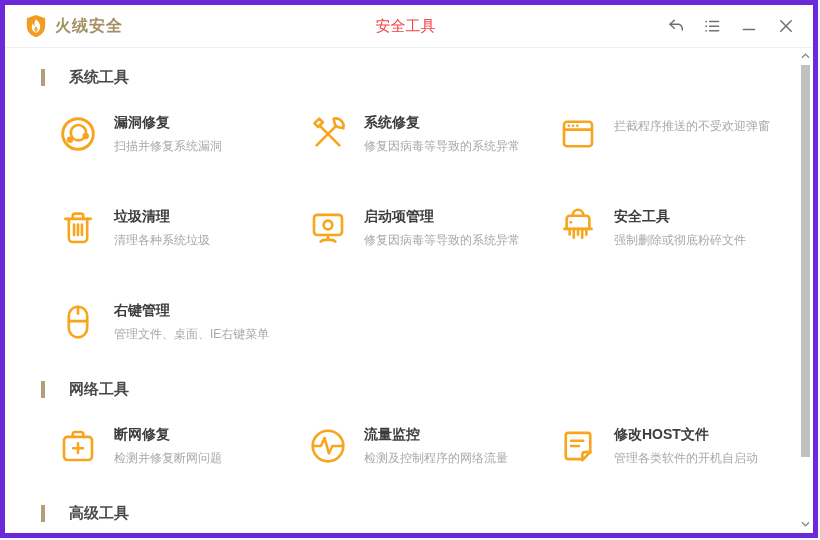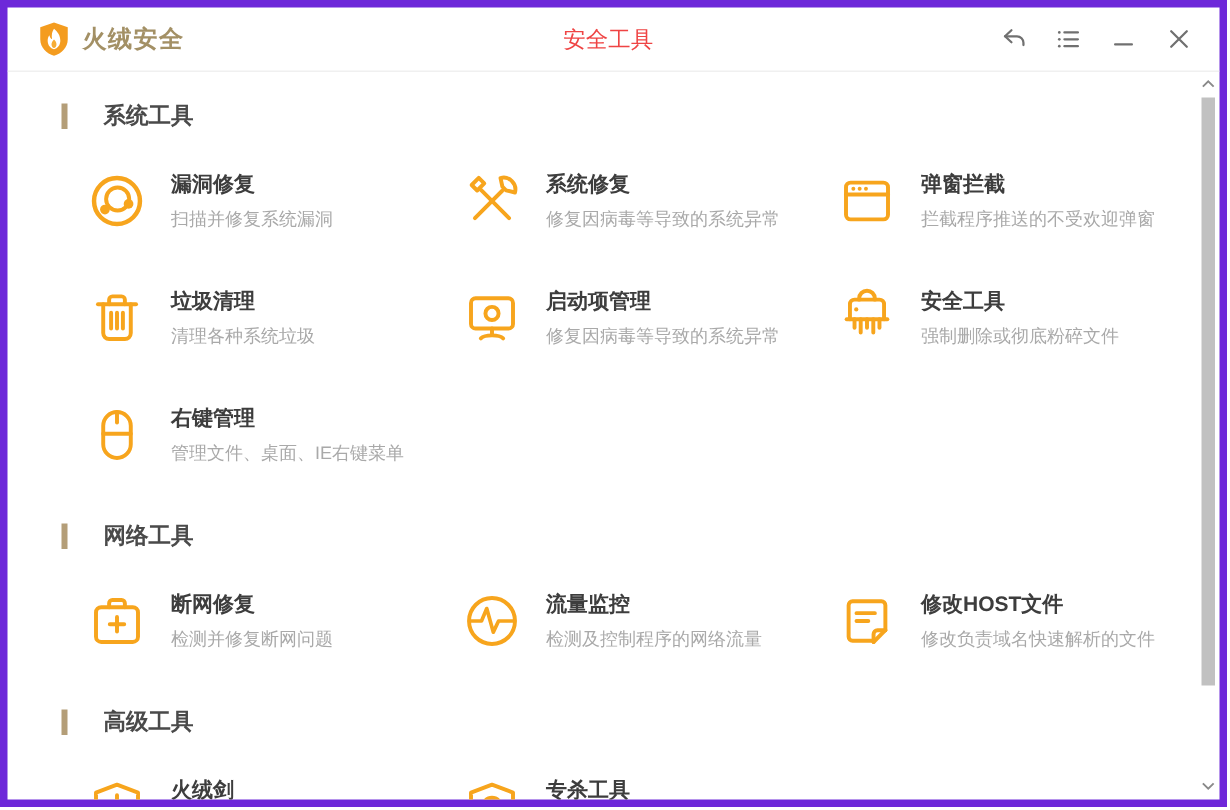--- a/index.html
+++ b/index.html
@@ -16,21 +16,21 @@
   .brand .appname{font-size:16px;font-weight:bold;color:#a39065;letter-spacing:1px;}
   .win-title{position:absolute;left:0;right:7px;text-align:center;font-size:15px;color:#ef4444;pointer-events:none;}
   .controls{margin-left:auto;display:flex;align-items:center;gap:19px;z-index:2;}
   .ctl{width:18px;height:18px;display:inline-flex;align-items:center;justify-content:center;cursor:pointer;}
   .ctl svg{stroke:#707070;fill:none;stroke-width:1.5;stroke-linecap:round;stroke-linejoin:round;}
   
   .content{padding:18px 26px 0 36px;}
   .sec-head{display:flex;align-items:center;gap:24px;height:22px;}
   .sec-bar{width:4px;height:17px;background:#b49e78;display:inline-block;}
   .sec-label{font-size:15px;color:#4a4a4a;font-weight:bold;}
-  .grid{display:grid;grid-template-columns:repeat(3,250px);row-gap:30px;margin:24px 0 30px 16px;}
+  .grid{display:grid;grid-template-columns:repeat(3,250px);row-gap:46px;margin:24px 0 30px 16px;}
   .item{display:flex;align-items:flex-start;cursor:pointer;height:48px;}
   .ticon{width:42px;height:44px;flex:0 0 42px;display:inline-flex;align-items:center;justify-content:center;}
   .ticon svg{stroke:#f7a51d;fill:none;stroke-width:3;stroke-linecap:round;stroke-linejoin:round;}
   .tx{margin-left:15px;display:flex;flex-direction:column;}
   .t-title{font-size:14px;font-weight:bold;color:#3d3d3d;line-height:19px;margin-top:1px;}
   .t-desc{font-size:12px;color:#a9a9a9;margin-top:6px;white-space:nowrap;}
   
   .scrollbar{position:absolute;top:44px;bottom:2px;right:2px;width:12px;display:flex;flex-direction:column;align-items:center;}
   .sb-arrow{height:14px;display:flex;align-items:center;justify-content:center;cursor:pointer;}
   .sb-arrow svg{stroke:#8a8a8a;fill:none;stroke-width:1.4;}
@@ -121,21 +121,20 @@
             <span class="ticon">
               <svg viewBox="0 0 48 48" width="42" height="42">
                 <rect x="8" y="10" width="32" height="28" rx="3.5"></rect>
                 <path d="M8 19 H40"></path>
                 <circle cx="13.6" cy="14.6" r="1.5" fill="#f7a51d" stroke="none"></circle>
                 <circle cx="18.4" cy="14.6" r="1.5" fill="#f7a51d" stroke="none"></circle>
                 <circle cx="23.2" cy="14.6" r="1.5" fill="#f7a51d" stroke="none"></circle>
               </svg>
             </span>
             <span class="tx">
-              <span class="t-title">弹窗拦截</span>
               <span class="t-desc">拦截程序推送的不受欢迎弹窗</span>
             </span>
           </div>
           <div class="item">
             <span class="ticon">
               <svg viewBox="0 0 48 48" width="42" height="42">
                 <path d="M9.5 13.5 H38.5"></path>
                 <path d="M18 13.5 V10 a2.5 2.5 0 0 1 2.5 -2.5 h7 a2.5 2.5 0 0 1 2.5 2.5 v3.5"></path>
                 <path d="M13.5 13.5 V35.5 a4.5 4.5 0 0 0 4.5 4.5 h12 a4.5 4.5 0 0 0 4.5 -4.5 V13.5"></path>
                 <path d="M19.5 20 v12 M24 20 v12 M28.5 20 v12"></path>
@@ -225,21 +224,21 @@
             <span class="ticon">
               <svg viewBox="0 0 48 48" width="42" height="42">
                 <path d="M38 31 V12 a3 3 0 0 0 -3 -3 H13 a3 3 0 0 0 -3 3 v24 a3 3 0 0 0 3 3 h16"></path>
                 <path d="M38 31 l-9 9"></path>
                 <path d="M38 31 h-6 a3 3 0 0 0 -3 3 v6"></path>
                 <path d="M16 18 H30 M16 24 H25"></path>
               </svg>
             </span>
             <span class="tx">
               <span class="t-title">修改HOST文件</span>
-              <span class="t-desc">修改负责域名快速解析的文件</span>
+              <span class="t-desc">管理各类软件的开机自启动</span>
             </span>
           </div>
         </div>
       </section>
       <section>
         <div class="sec-head">
           <span class="sec-bar"></span>
           <span class="sec-label">高级工具</span>
         </div>
         <div class="grid">

